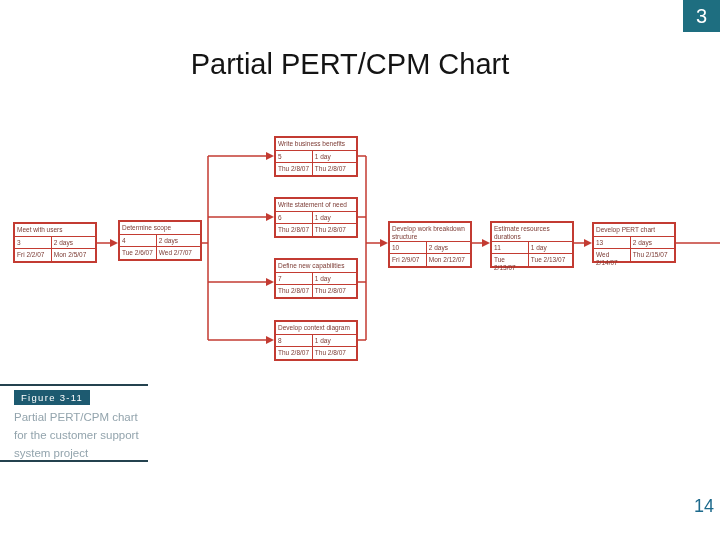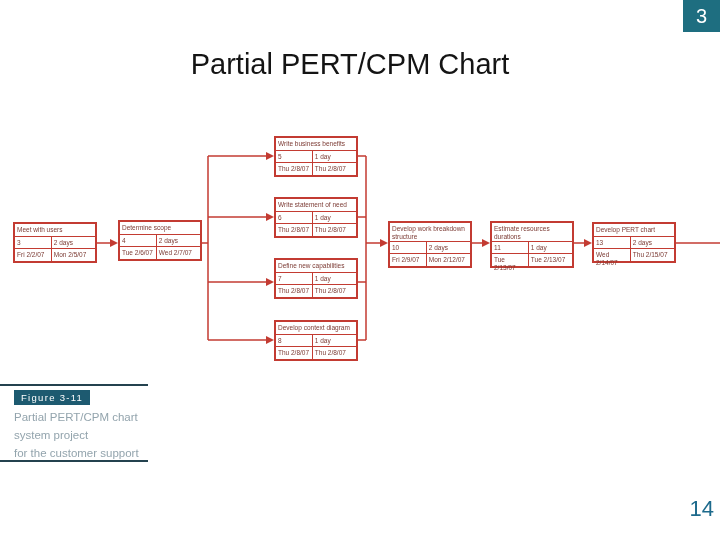--- a/index.html
+++ b/index.html
@@ -77,21 +77,21 @@
     background:var(--caption_label_bg);color:#fff;
     font-size:9.5px;font-weight:normal;letter-spacing:1.3px;
   }
   .cap-text{
     position:absolute;left:14px;top:408px;width:150px;
     color:var(--caption_text);font-size:11.5px;line-height:18px;
   }
 
   .page-num{
     position:absolute;left:684px;top:496px;width:30px;text-align:right;
-    color:var(--page_number_color);font-size:22px;
+    color:var(--page_number_color);font-size:18px;
   }
 </style>
 </head>
 <body>
 
 <div class="slide">
 
   <div class="badge">
     <span>3</span>
   </div>
@@ -238,20 +238,20 @@
         <span class="c2">Thu 2/15/07</span>
       </div>
     </div>
 
   </div>
 
   <div class="cap-rule top"></div>
   <div class="cap-label">Figure 3-11</div>
   <div class="cap-text">
     <div>Partial PERT/CPM chart</div>
+    <div>for the customer support</div>
     <div>system project</div>
-    <div>for the customer support</div>
   </div>
   <div class="cap-rule bottom"></div>
 
   <div class="page-num">14</div>
 
 </div>
 
 </body></html>

